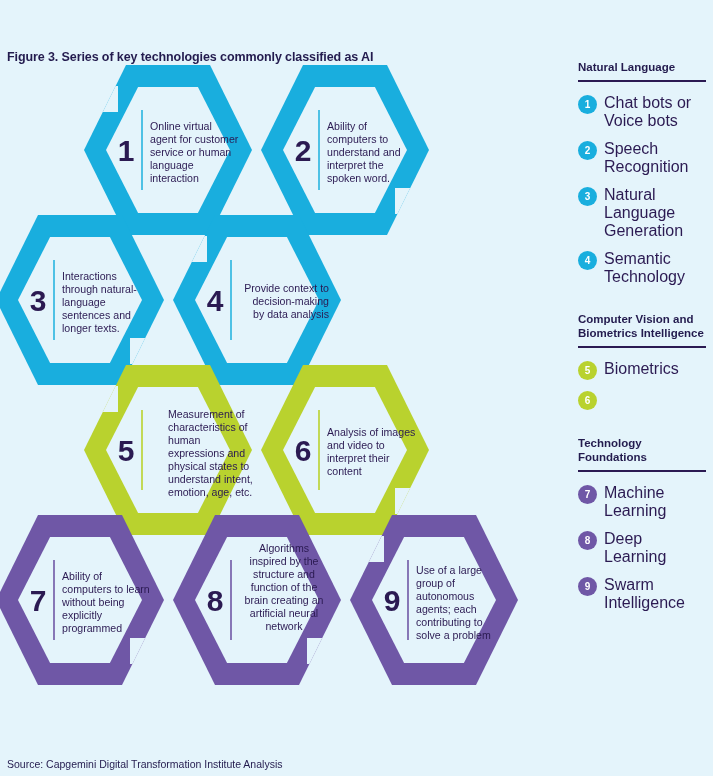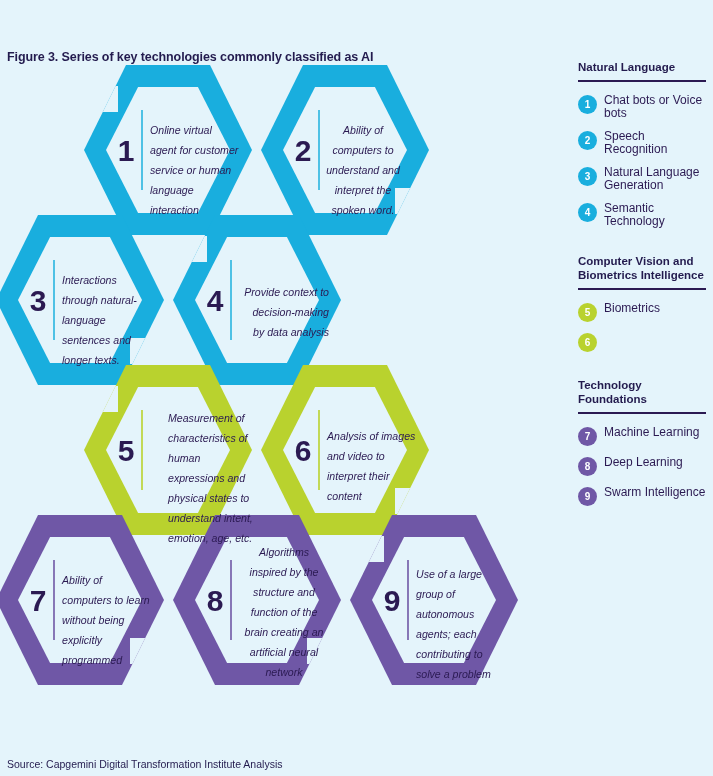--- a/index.html
+++ b/index.html
@@ -29,24 +29,23 @@
     font-family:"Liberation Sans", sans-serif;
     font-weight:700;
     font-size:30px;
     fill:#2b1a52;
   }
   .hex-line{stroke:#28b4e0;stroke-width:1.6;}
   .hex-line.green{stroke:#b9d22e;}
   .hex-line.purple{stroke:#6f57a6;}
   .hex-body{
     font-size:10.6px;
-    line-height:20px;
+    line-height:13px;
     color:#2b1a52;
     font-family:"Liberation Sans", sans-serif;
-    font-style:italic;
   }
   .hex-body p{margin:0;}
 
   
   #legend{
     position:absolute;left:578px;top:60px;width:130px;
   }
   .legend-group{margin-bottom:26px;}
   .legend-heading{
     font-size:11.5px;font-weight:700;color:#231b4e;
@@ -59,21 +58,21 @@
     display:flex;align-items:flex-start;margin-bottom:10px;
   }
   .legend-badge{
     flex:0 0 auto;
     width:19px;height:19px;border-radius:50%;
     color:#ffffff;font-size:10px;font-weight:700;
     display:flex;align-items:center;justify-content:center;
     margin-right:7px;margin-top:1px;
   }
   .legend-label{
-    font-size:12px;line-height:13px;color:#2b1a52;
+    font-size:16px;line-height:18px;color:#2b1a52;
   }
   .g-blue .legend-badge{background:#19aede;}
   .g-green .legend-badge{background:#b9d22e;}
   .g-purple .legend-badge{background:#6f57a6;}
   .g-green .legend-rule{background:#2b1a52;}
 </style>
 </head>
 <body>
 
 <div id="figure-title">Figure 3. Series of key technologies commonly classified as AI</div>
@@ -172,21 +171,21 @@
           <path d="M 404.1 482 L 463.9 482 L 496 545 L 463.9 608 L 404.1 608 L 372 545 Z" fill="#e4f4fb"></path>
           <text x="392" y="556" class="hex-num" text-anchor="middle">9</text>
           <line x1="408" x2="408" y1="505" y2="585" class="hex-line purple"></line>
         </g>
       </g>
   </svg>
   <div id="hex-text-layer">
       <div class="hex-body" style="position: absolute; left: 150px; top: 64.5px; width: 90px;">
         <p>Online virtual agent for customer service or human language interaction</p>
       </div>
-      <div class="hex-body" style="position: absolute; left: 318px; top: 64.5px; width: 90px; text-align: center;">
+      <div class="hex-body" style="position: absolute; left: 327px; top: 64.5px; width: 90px;">
         <p>Ability of computers to understand and interpret the spoken word.</p>
       </div>
       <div class="hex-body" style="position: absolute; left: 62px; top: 214.5px; width: 90px;">
         <p>Interactions through natural-language sentences and longer texts.</p>
       </div>
       <div class="hex-body" style="position: absolute; left: 239px; top: 226.5px; width: 90px; text-align: right;">
         <p>Provide context to decision-making by data analysis</p>
       </div>
       <div class="hex-body" style="position: absolute; left: 168px; top: 352.5px; width: 90px;">
         <p>Measurement of characteristics of human expressions and physical states to understand intent, emotion, age, etc.</p>

